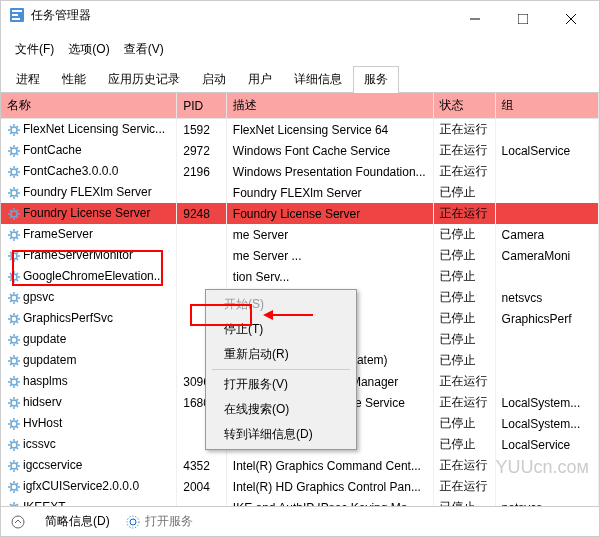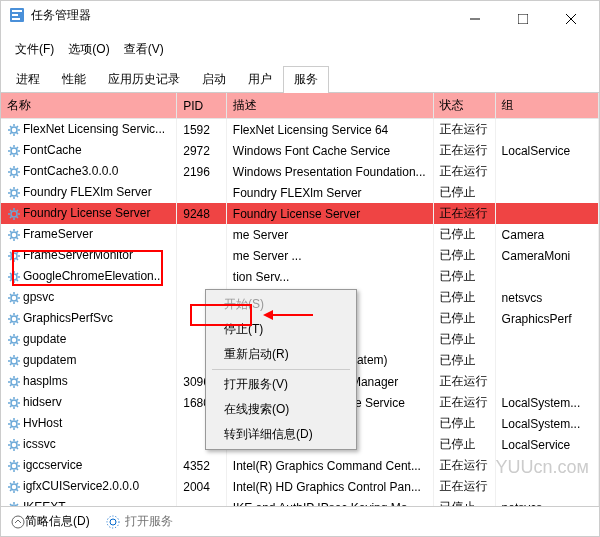--- a/index.html
+++ b/index.html
@@ -28,21 +28,21 @@
 .svc-icon { display: inline-block; width: 14px; height: 14px; vertical-align: middle; margin-right: 2px; }
 .context-menu { position: absolute; left: 204px; top: 196px; width: 152px; background: #f0f0f0; border: 1px solid #999; box-shadow: 2px 2px 4px rgba(0,0,0,0.3); z-index: 10; padding: 2px; }
 .context-item { padding: 4px 16px; font-size: 12px; cursor: pointer; }
 .context-item.disabled { color: #999; }
 .context-sep { height: 1px; background: #ccc; margin: 2px 4px; }
 .red-box-1 { position: absolute; border: 2px solid red; left: 11px; top: 157px; width: 151px; height: 36px; z-index: 5; pointer-events: none; }
 .red-box-2 { position: absolute; border: 2px solid red; left: 189px; top: 211px; width: 62px; height: 22px; z-index: 15; pointer-events: none; }
 .red-arrow { position: absolute; left: 262px; top: 212px; z-index: 15; pointer-events: none; }
 .statusbar { border-top: 1px solid #ccc; padding: 6px 10px; display: flex; align-items: center; gap: 16px; font-size: 12px; }
 .statusbar a { color: #737373; text-decoration: none; cursor: pointer; }
-.expand-icon { display: inline-flex; align-items: center; gap: 0; cursor: pointer; }
+.expand-icon { display: inline-flex; align-items: center; gap: 20px; cursor: pointer; }
 .watermark { position: absolute; right: 10px; bottom: 28px; color: #ccc; font-size: 18px; font-family: Arial; z-index: 2; }
 </style>
 </head>
 <body>
 
 <div class="window">
   <div class="titlebar">
     <svg class="icon" viewBox="0 0 16 16">
         <rect x="1" y="1" width="14" height="14" fill="#4a90d9" rx="1"></rect>
         <rect x="3" y="3" width="10" height="2" fill="#fff"></rect>
@@ -75,20 +75,21 @@
     <span>选项(O)</span>
     <span>查看(V)</span>
   </div>
 
   <div class="tabs" id="tab-strip">
       <span class="tab">进程</span>
       <span class="tab">性能</span>
       <span class="tab">应用历史记录</span>
       <span class="tab">启动</span>
       <span class="tab">用户</span>
+      <span class="tab">详细信息</span>
       <span class="tab active">服务</span>
     </div>
 
   <div class="table-container">
     <table>
       <thead>
         <tr>
           <th class="col-name">名称</th>
           <th class="col-pid">PID</th>
           <th class="col-desc">描述</th>

